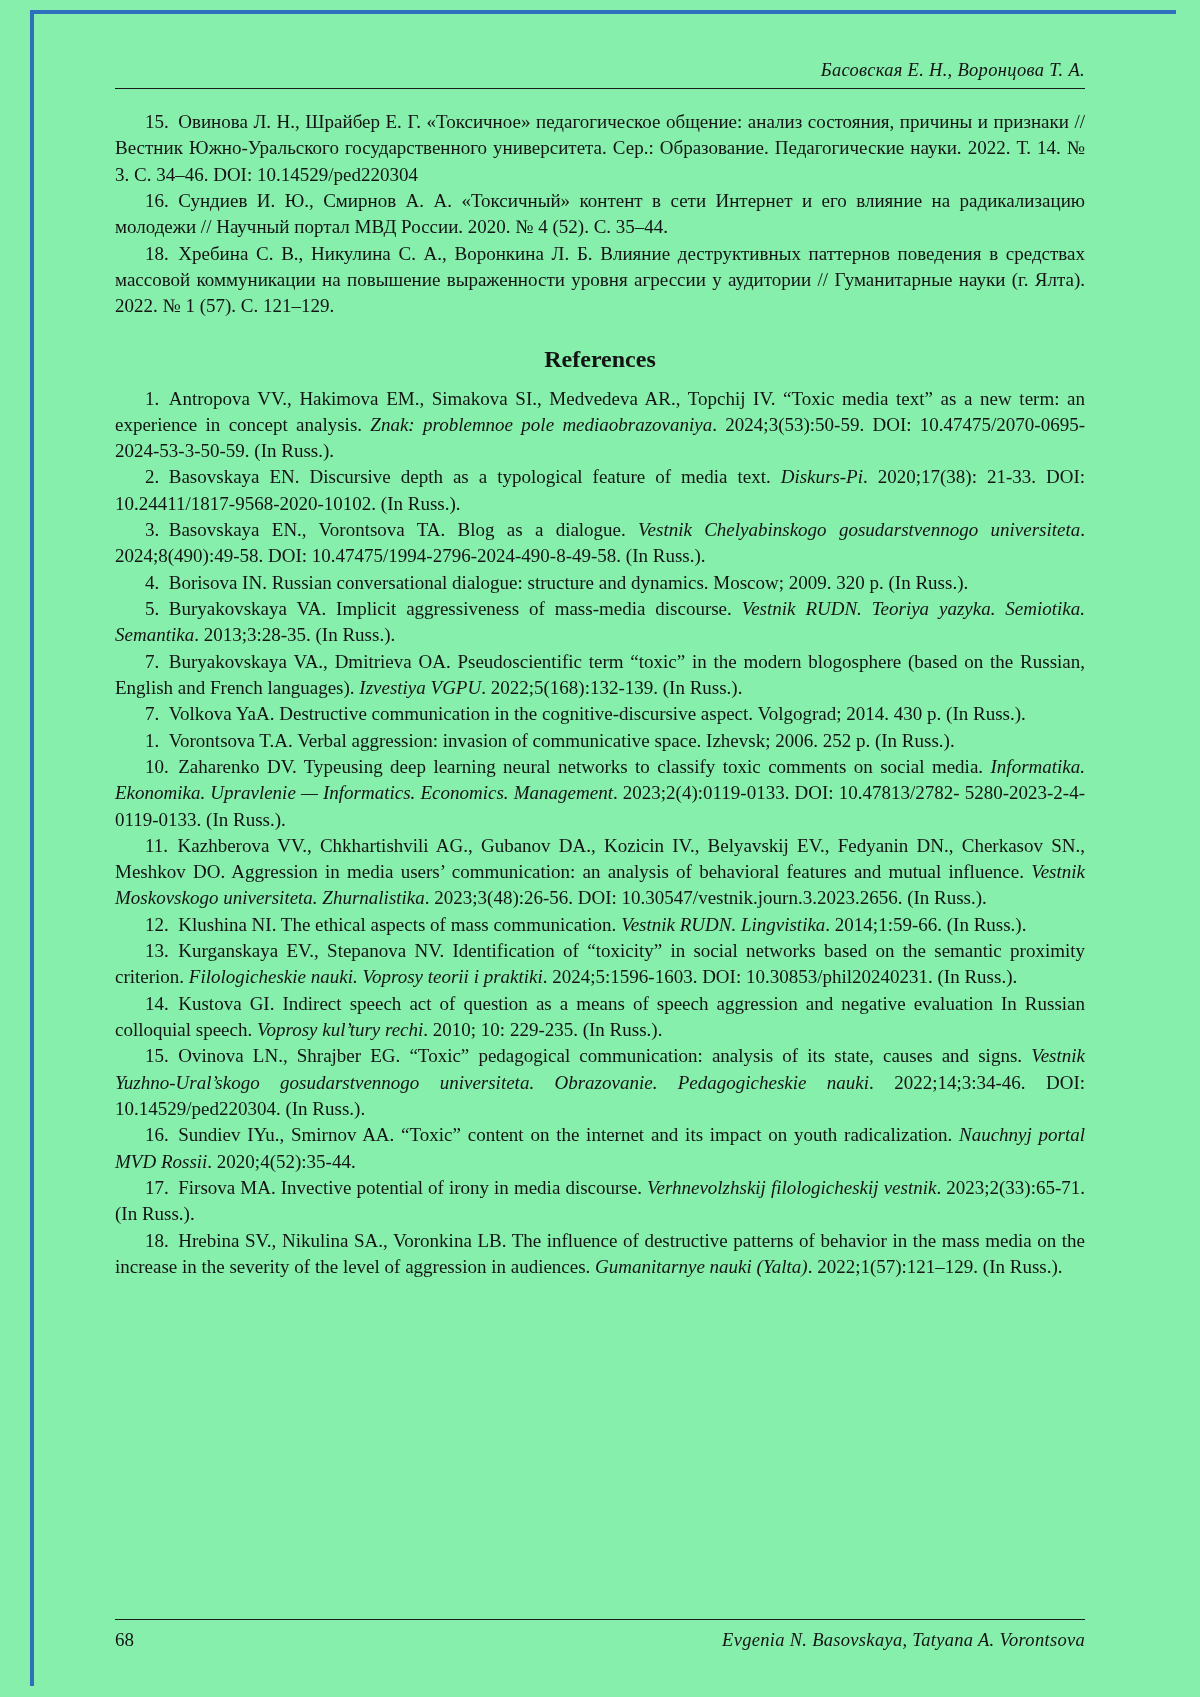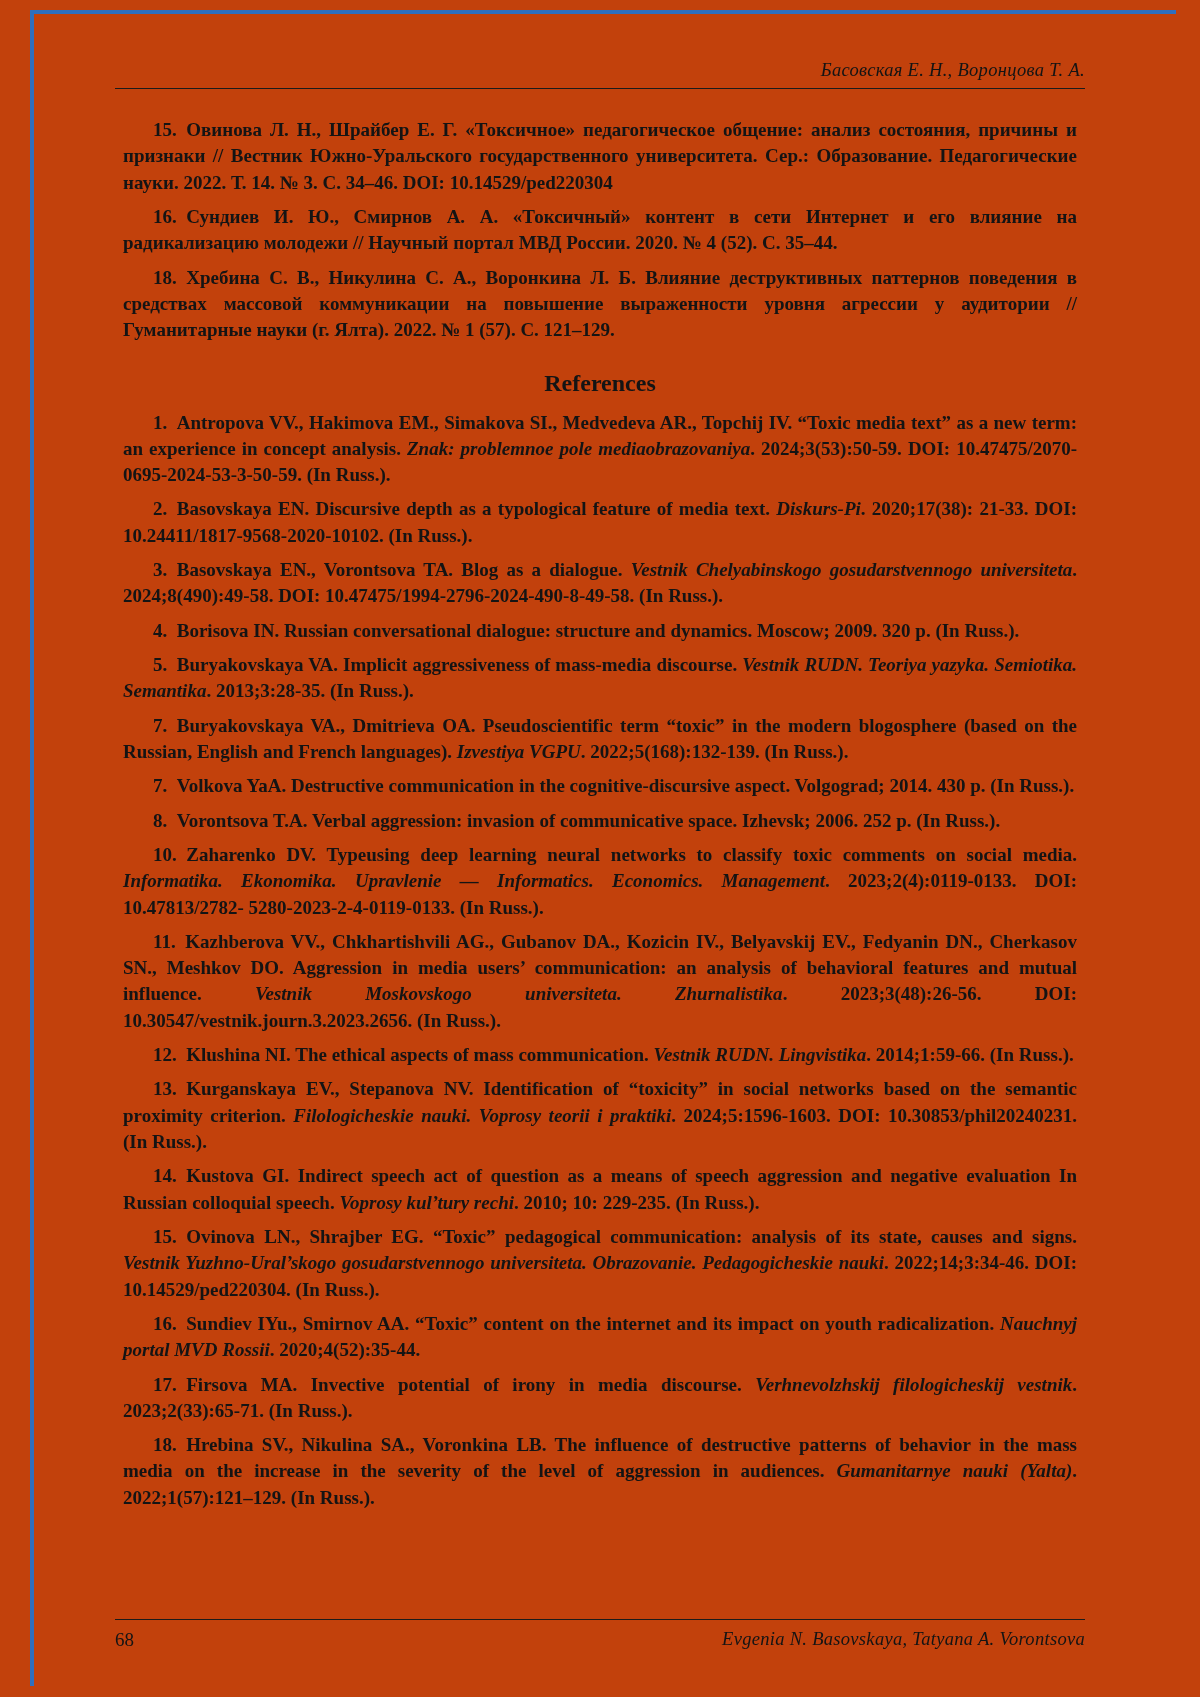--- a/index.html
+++ b/index.html
@@ -1,21 +1,21 @@
 <!DOCTYPE html>
 <html style="--accent: #2e6fbe;"><head>
 <meta charset="utf-8">
 <style>
   html, body { margin: 0; padding: 0; background: #ffffff; }
   .page {
     position: relative;
     width: 1200px;
     height: 1697px;
     box-sizing: border-box;
-    background: #c2410c;
+    background: #86efac;
     overflow: hidden;
     display: flex;
     flex-direction: column;
     font-family: "Liberation Serif", "DejaVu Serif", serif;
     color: #141414;
   }
   .accent-top {
     position: absolute;
     top: 10px; left: 30px;
     width: 1146px; height: 4px;
@@ -33,42 +33,41 @@
     font-style: italic;
     font-size: 18.5px;
     letter-spacing: 0.3px;
   }
   .header-rule {
     border-bottom: 1.6px solid #1b1b1b;
     margin-top: 7px;
   }
   main { margin: 0 115px; padding-top: 20px; }
   .ref {
-    margin: 8px;
+    margin: 0;
     font-size: 19px;
     line-height: 1.385;
     text-align: justify;
     text-indent: 30px;
-    font-weight: bold;
   }
   .refs-heading {
     text-align: center;
     font-size: 24px;
     font-weight: bold;
     margin: 26px 0 13px 0;
   }
   footer { margin: auto 115px 0 115px; padding-bottom: 46px; }
   .footer-rule {
     border-top: 1.6px solid #1b1b1b;
     margin-bottom: 9px;
   }
   .footer-row {
     display: flex;
     justify-content: space-between;
-    align-items: flex-start;
+    align-items: flex-end;
   }
   .page-number { font-size: 19px; }
   .footer-authors { font-style: italic; font-size: 18.5px; letter-spacing: 0.3px; }
 </style>
 </head>
 <body>
 
 <div class="page">
   <div class="accent-top"></div>
   <div class="accent-left"></div>
@@ -88,21 +87,21 @@
     <h2 class="refs-heading">References</h2>
 
     <section class="refs">
         <p class="ref"><span>1. Antropova VV., Hakimova EM., Simakova SI., Medvedeva AR., Topchij IV. “Toxic media text” as a new term: an experience in concept analysis. </span><i>Znak: problemnoe pole mediaobrazovaniya</i><span>. 2024;3(53):50-59. DOI: 10.47475/2070-0695-2024-53-3-50-59. (In Russ.).</span></p>
         <p class="ref"><span>2. Basovskaya EN. Discursive depth as a typological feature of media text. </span><i>Diskurs-Pi</i><span>. 2020;17(38): 21-33. DOI: 10.24411/1817-9568-2020-10102. (In Russ.).</span></p>
         <p class="ref"><span>3. Basovskaya EN., Vorontsova TA. Blog as a dialogue. </span><i>Vestnik Chelyabinskogo gosudarstvennogo universiteta</i><span>. 2024;8(490):49-58. DOI: 10.47475/1994-2796-2024-490-8-49-58. (In Russ.).</span></p>
         <p class="ref"><span>4. Borisova IN. Russian conversational dialogue: structure and dynamics. Moscow; 2009. 320 p. (In Russ.).</span></p>
         <p class="ref"><span>5. Buryakovskaya VA. Implicit aggressiveness of mass-media discourse. </span><i>Vestnik RUDN. Teoriya yazyka. Semiotika. Semantika</i><span>. 2013;3:28-35. (In Russ.).</span></p>
         <p class="ref"><span>7. Buryakovskaya VA., Dmitrieva OA. Pseudoscientific term “toxic” in the modern blogosphere (based on the Russian, English and French languages). </span><i>Izvestiya VGPU</i><span>. 2022;5(168):132-139. (In Russ.).</span></p>
         <p class="ref"><span>7. Volkova YaA. Destructive communication in the cognitive-discursive aspect. Volgograd; 2014. 430 p. (In Russ.).</span></p>
-        <p class="ref"><span>8. Vorontsova T.A. Verbal aggression: invasion of communicative space. Izhevsk; 2006. 252 p. (In Russ.).</span></p>
+        <p class="ref"><span>1. Vorontsova T.A. Verbal aggression: invasion of communicative space. Izhevsk; 2006. 252 p. (In Russ.).</span></p>
         <p class="ref"><span>10. Zaharenko DV. Typeusing deep learning neural networks to classify toxic comments on social media. </span><i>Informatika. Ekonomika. Upravlenie — Informatics. Economics. Management</i><span>. 2023;2(4):0119-0133. DOI: 10.47813/2782- 5280-2023-2-4-0119-0133. (In Russ.).</span></p>
         <p class="ref"><span>11. Kazhberova VV., Chkhartishvili AG., Gubanov DA., Kozicin IV., Belyavskij EV., Fedyanin DN., Cherkasov SN., Meshkov DO. Aggression in media users’ communication: an analysis of behavioral features and mutual influence. </span><i>Vestnik Moskovskogo universiteta. Zhurnalistika</i><span>. 2023;3(48):26-56. DOI: 10.30547/vestnik.journ.3.2023.2656. (In Russ.).</span></p>
         <p class="ref"><span>12. Klushina NI. The ethical aspects of mass communication. </span><i>Vestnik RUDN. Lingvistika</i><span>. 2014;1:59-66. (In Russ.).</span></p>
         <p class="ref"><span>13. Kurganskaya EV., Stepanova NV. Identification of “toxicity” in social networks based on the semantic proximity criterion. </span><i>Filologicheskie nauki. Voprosy teorii i praktiki</i><span>. 2024;5:1596-1603. DOI: 10.30853/phil20240231. (In Russ.).</span></p>
         <p class="ref"><span>14. Kustova GI. Indirect speech act of question as a means of speech aggression and negative evaluation In Russian colloquial speech. </span><i>Voprosy kul’tury rechi</i><span>. 2010; 10: 229-235. (In Russ.).</span></p>
         <p class="ref"><span>15. Ovinova LN., Shrajber EG. “Toxic” pedagogical communication: analysis of its state, causes and signs. </span><i>Vestnik Yuzhno-Ural’skogo gosudarstvennogo universiteta. Obrazovanie. Pedagogicheskie nauki</i><span>. 2022;14;3:34-46. DOI: 10.14529/ped220304. (In Russ.).</span></p>
         <p class="ref"><span>16. Sundiev IYu., Smirnov AA. “Toxic” content on the internet and its impact on youth radicalization. </span><i>Nauchnyj portal MVD Rossii</i><span>. 2020;4(52):35-44.</span></p>
         <p class="ref"><span>17. Firsova MA. Invective potential of irony in media discourse. </span><i>Verhnevolzhskij filologicheskij vestnik</i><span>. 2023;2(33):65-71. (In Russ.).</span></p>
         <p class="ref"><span>18. Hrebina SV., Nikulina SA., Voronkina LB. The influence of destructive patterns of behavior in the mass media on the increase in the severity of the level of aggression in audiences. </span><i>Gumanitarnye nauki (Yalta)</i><span>. 2022;1(57):121–129. (In Russ.).</span></p>
       </section>

